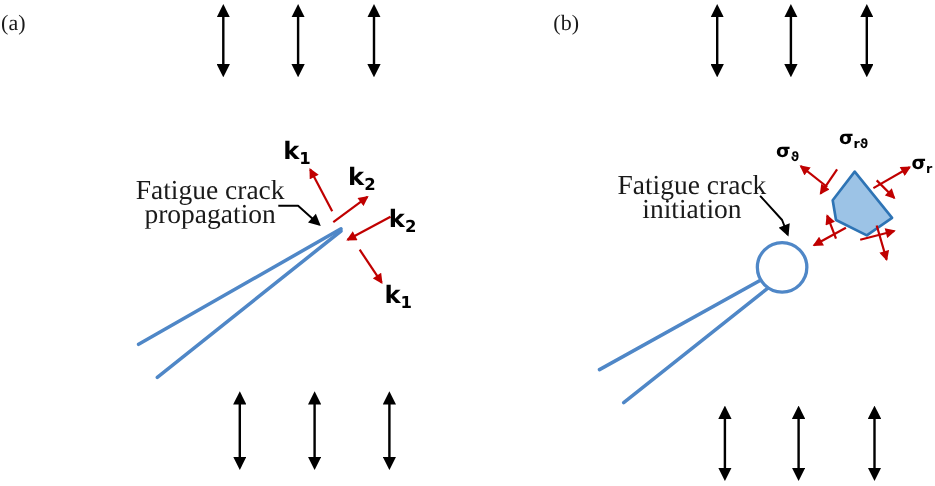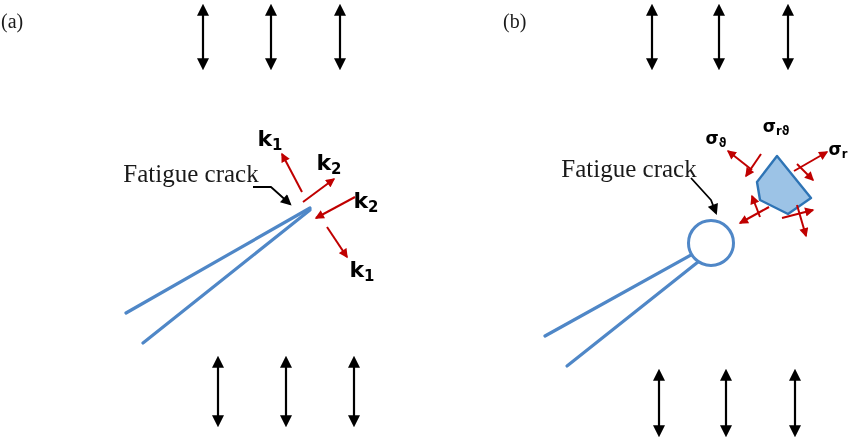--- a/index.html
+++ b/index.html
@@ -114,24 +114,26 @@
       <line class="stress-arrow" x1="797" y1="205" x2="806" y2="236" marker-end="url(#headRed)"></line>
       <line class="stress-arrow" x1="782" y1="218" x2="813" y2="210" marker-end="url(#headRed)"></line>
     </g>
   </svg>
 
   <div class="lbl panel-tag" style="left:1px;top:10px;">(a)</div>
   <div class="lbl panel-tag" style="left:503px;top:10px;">(b)</div>
 
   <div class="annot" style="left:191px;top:163px;">
     <div>Fatigue crack</div>
+    <div>propagation</div>
   </div>
 
   <div class="annot" style="left:629px;top:158px;">
     <div>Fatigue crack</div>
+    <div>initiation</div>
   </div>
 
   <div class="stress-lbl" style="left:270px;top:138px;">
     <span>k</span><sub>1</sub>
   </div>
   <div class="stress-lbl" style="left:329px;top:162px;">
     <span>k</span><sub>2</sub>
   </div>
   <div class="stress-lbl" style="left:366px;top:200px;">
     <span>k</span><sub>2</sub>

